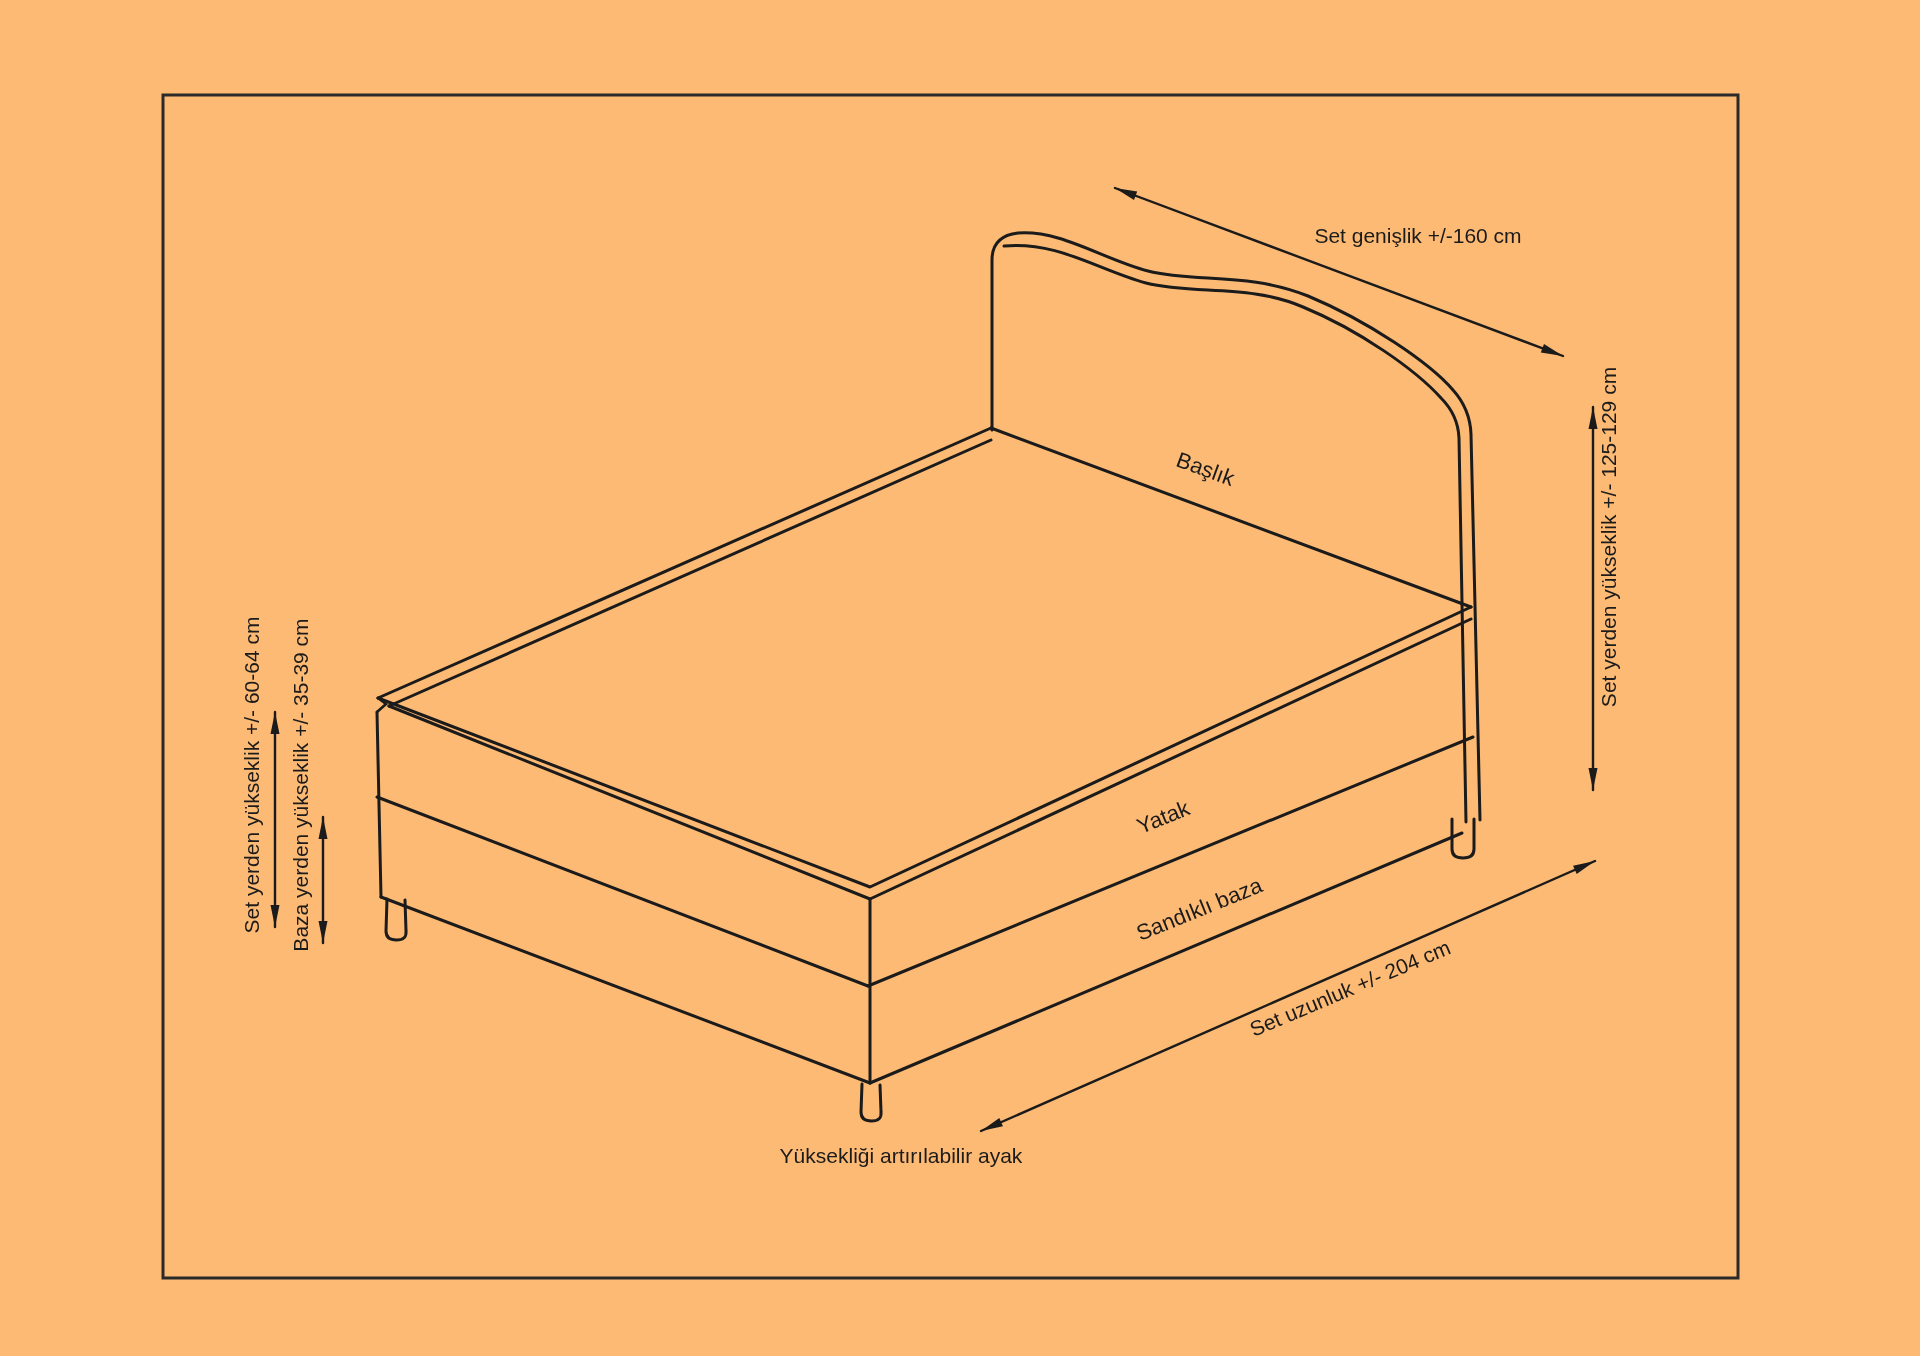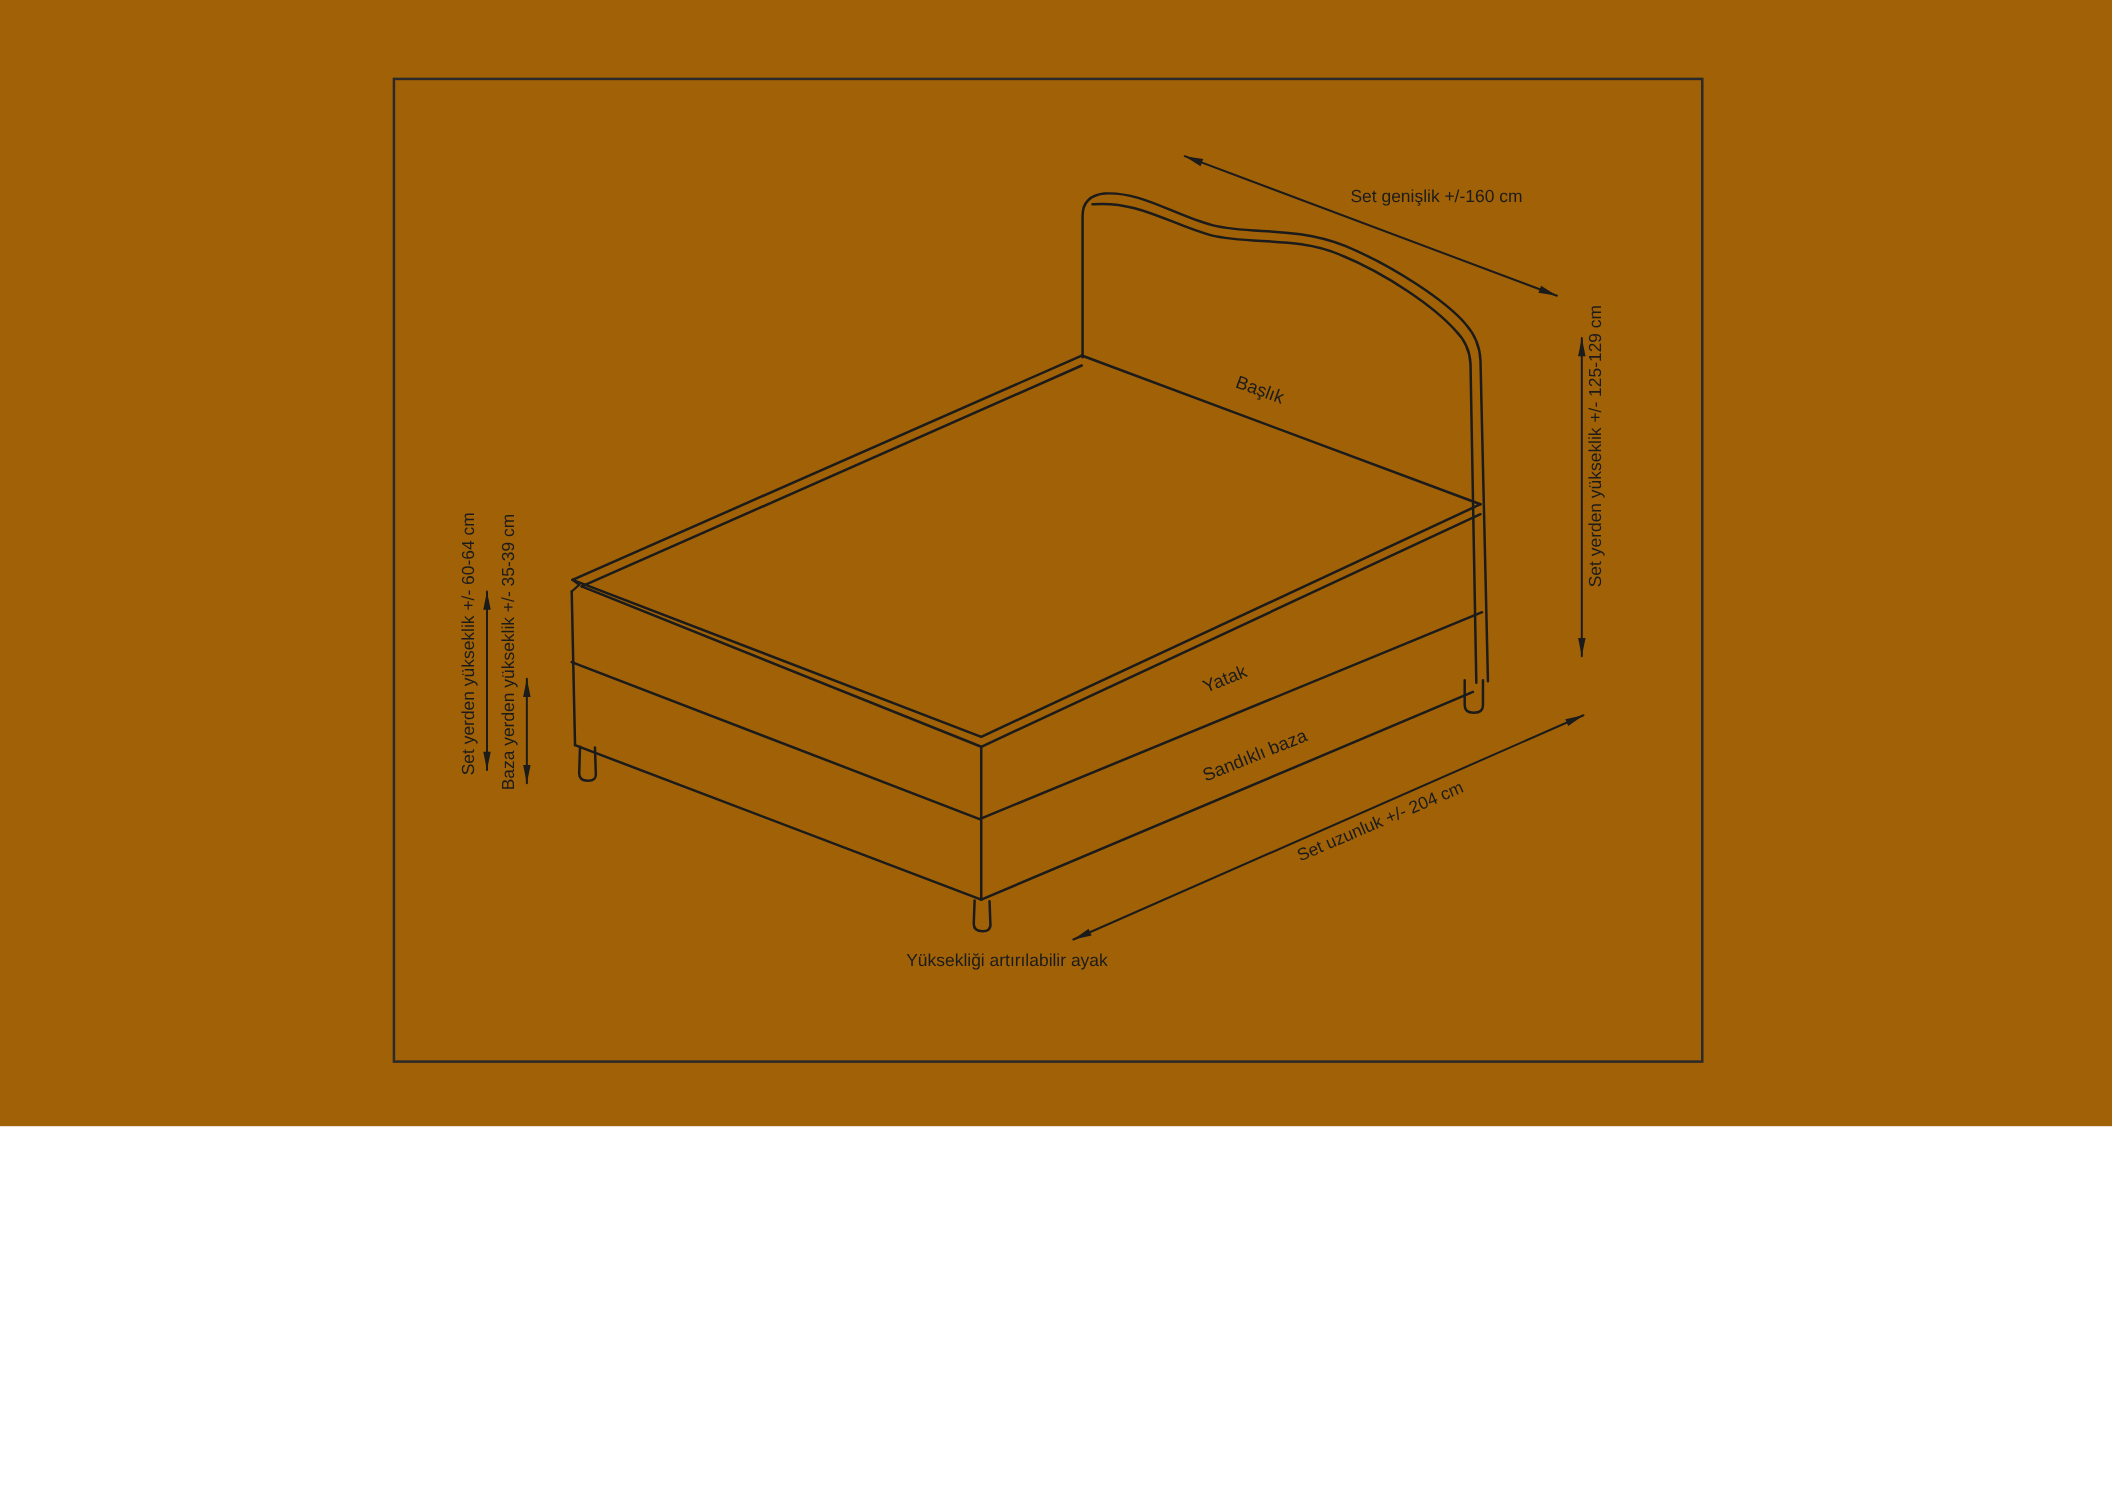--- a/index.html
+++ b/index.html
@@ -3,22 +3,22 @@
 <meta charset="utf-8">
 <style>
   html, body {
     margin: 0;
     padding: 0;
     background: #ffffff;
   }
   .stage {
     position: relative;
     width: 1920px;
-    height: 1024px;
-    background: #a16207;
+    height: 1356px;
+    background: #fdba74;
     font-family: "Liberation Sans", sans-serif;
     overflow: hidden;
   }
   svg.drawing {
     position: absolute;
     left: 0;
     top: 0;
     width: 100%;
     height: 100%;
   }

